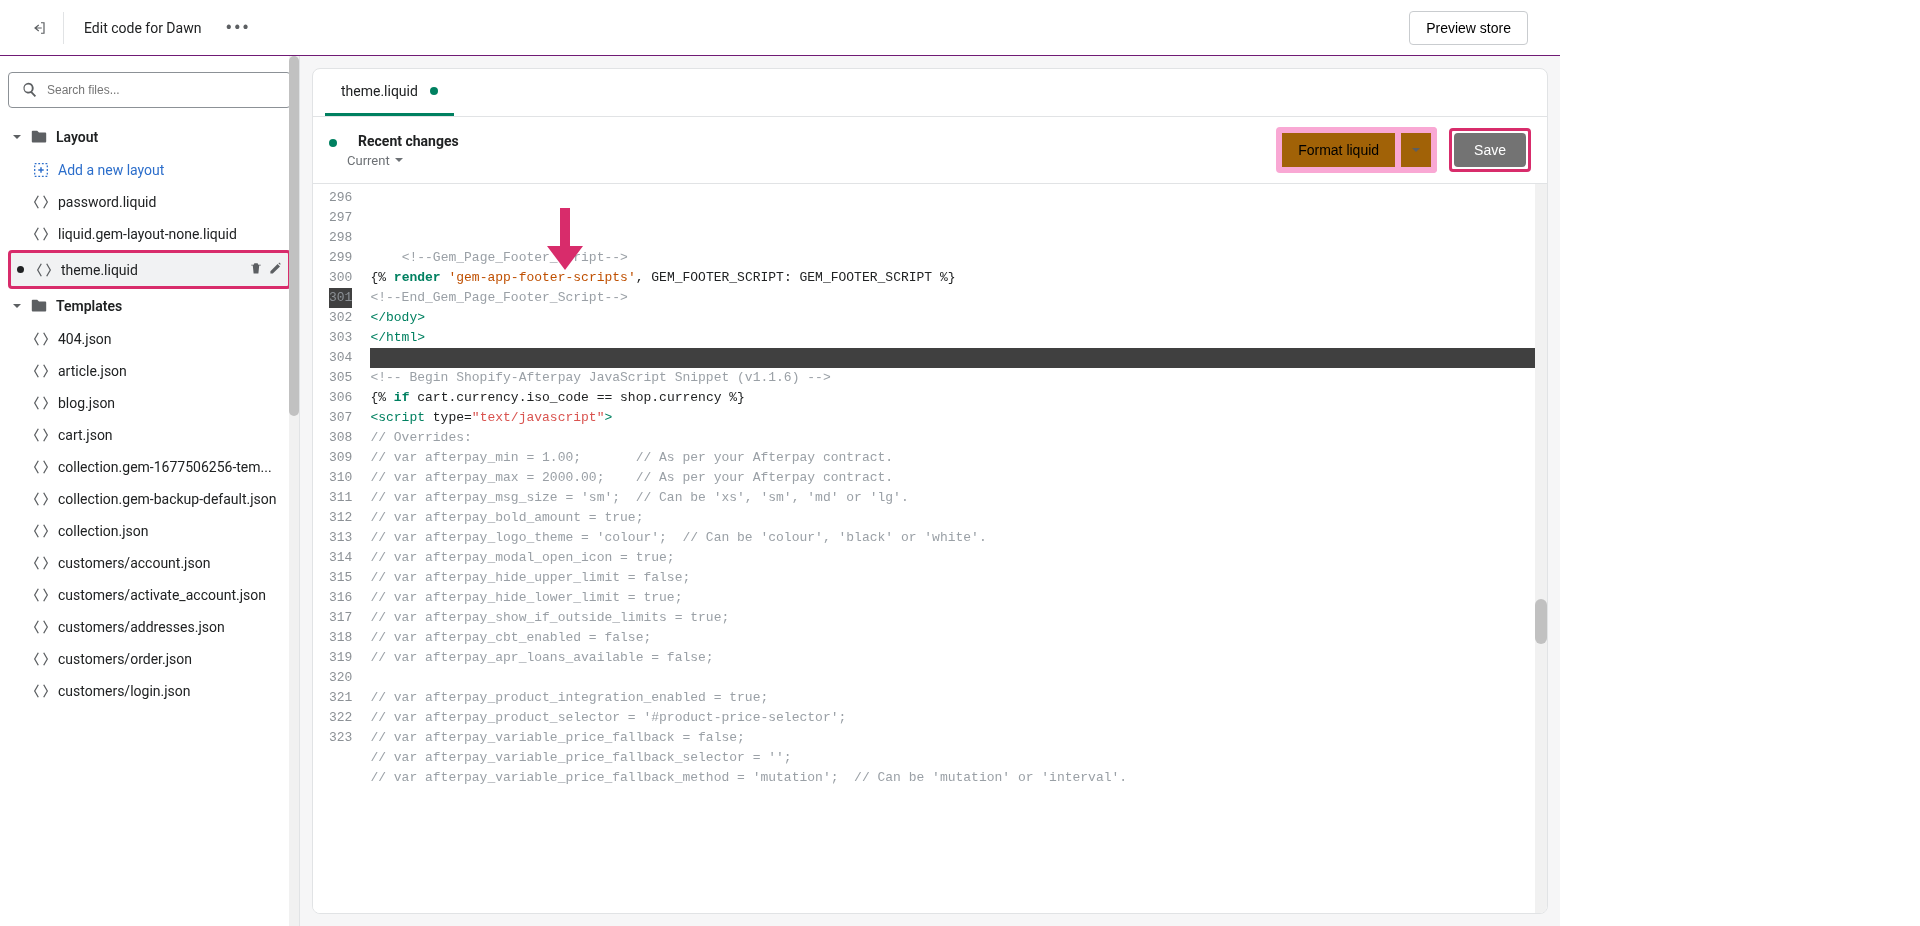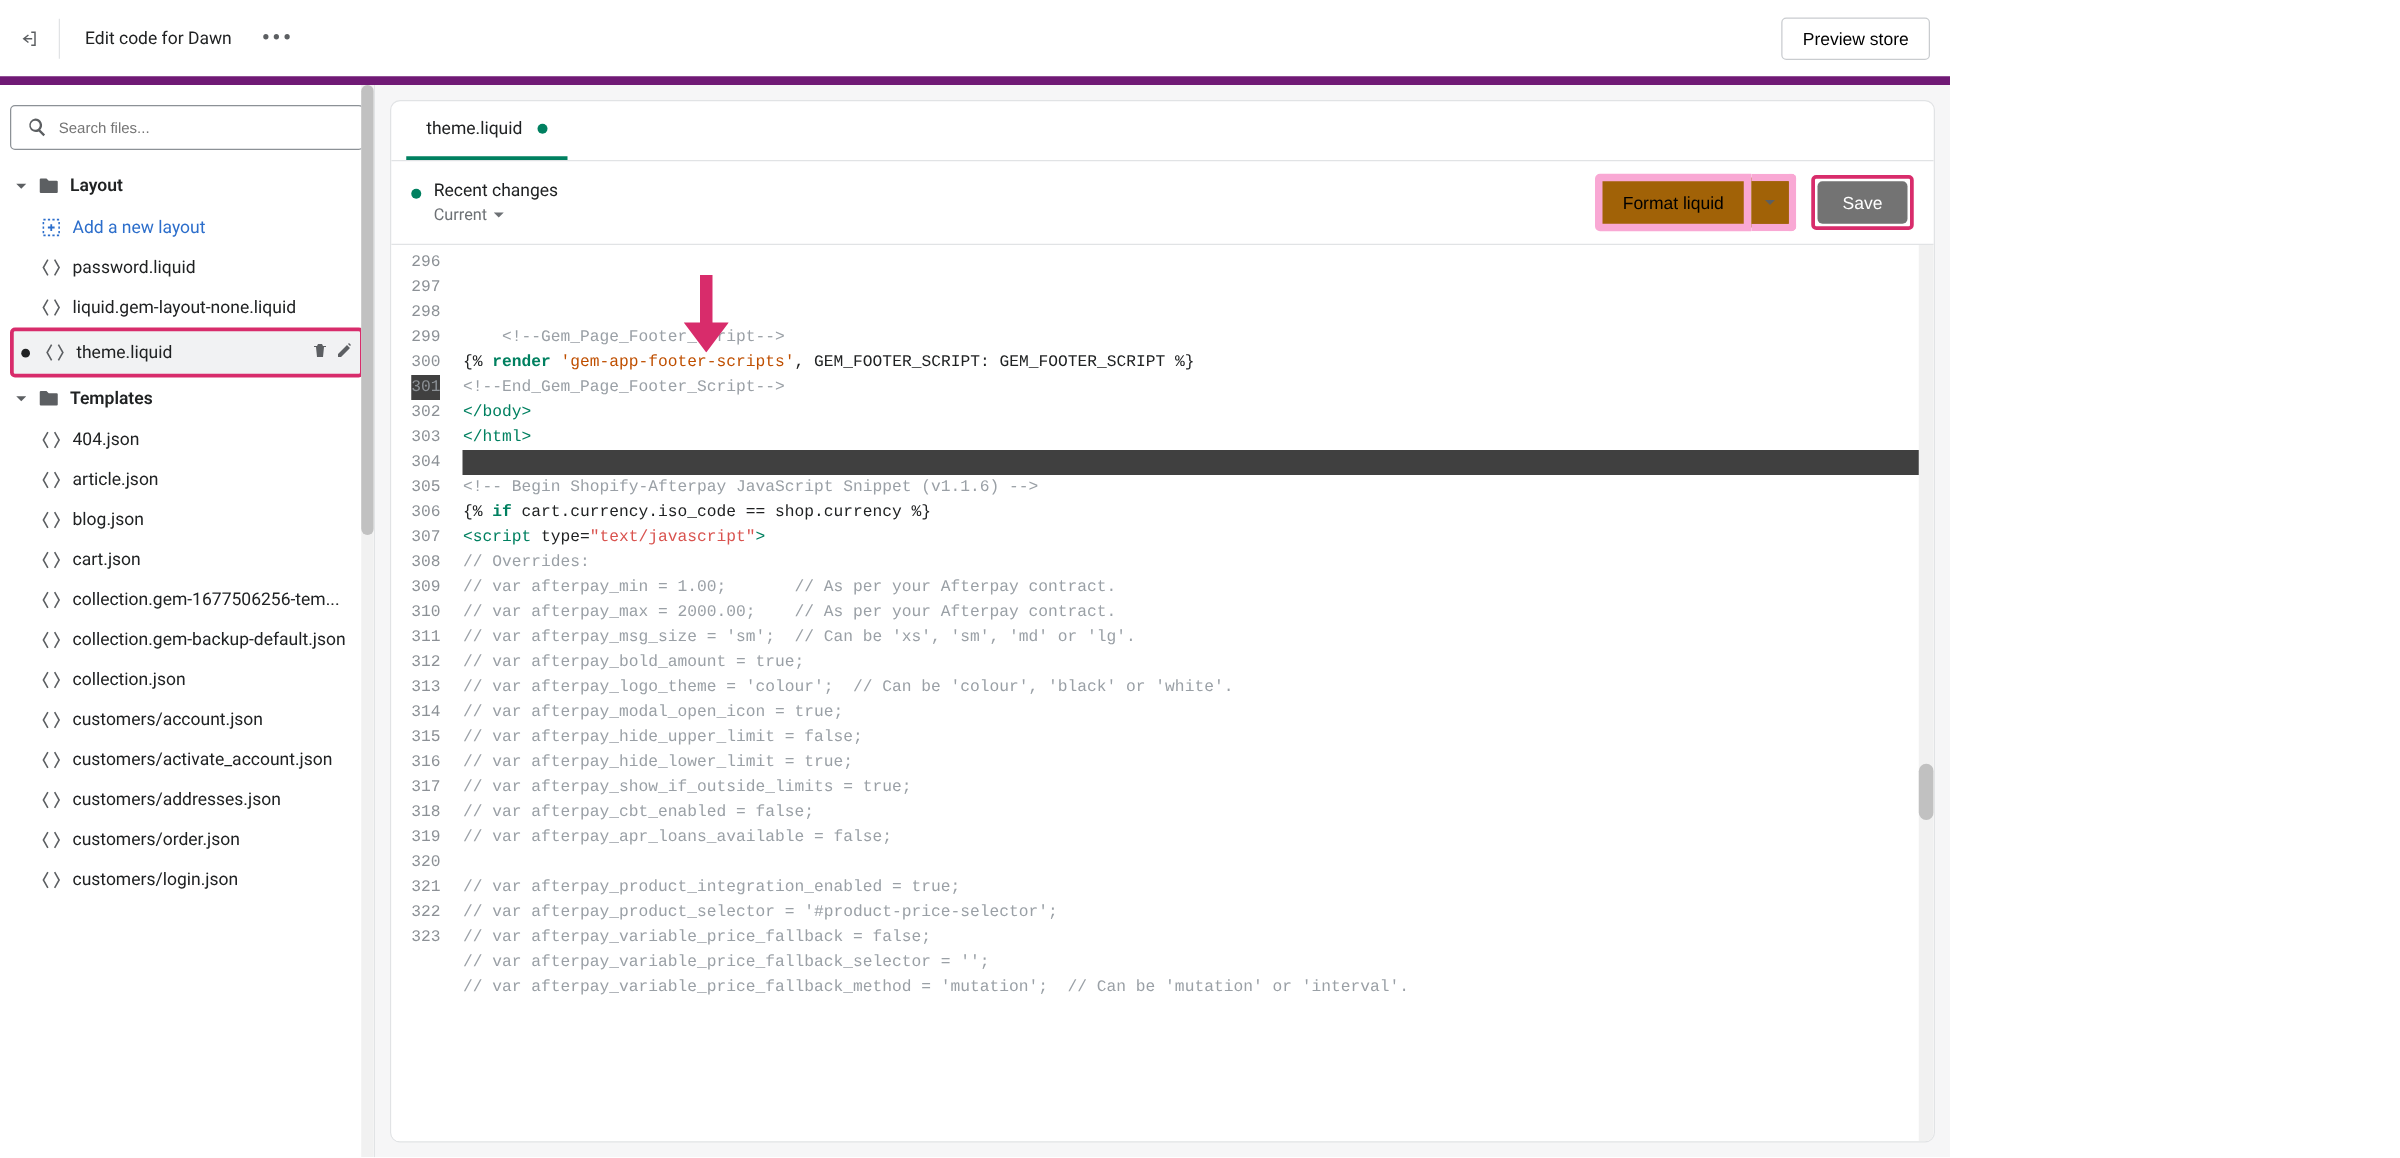--- a/index.html
+++ b/index.html
@@ -1,18 +1,18 @@
 <!DOCTYPE html>
 <html><head>
 <meta charset="utf-8">
 <style>
 * { margin: 0; padding: 0; box-sizing: border-box; }
 body { font-family: -apple-system, BlinkMacSystemFont, "Segoe UI", Roboto, sans-serif; font-size: 14px; color: #202223; background: #fff; overflow: hidden; }
 .app { display: flex; flex-direction: column; height: 926px; width: 1560px; }
-.topbar { display: flex; align-items: center; height: 68px; border-bottom: 7px solid #701a75; padding: 0 16px; }
+.topbar { display: flex; align-items: center; height: 56px; border-bottom: 1px solid #701a75; padding: 0 32px; }
 .topbar-left { display: flex; align-items: center; gap: 16px; flex: 1; }
 .back-btn { display: flex; align-items: center; justify-content: center; width: 32px; height: 32px; cursor: pointer; border-right: 1px solid #e1e3e5; padding-right: 16px; margin-right: 4px; }
 .back-btn svg { width: 20px; height: 20px; }
 .topbar-title { font-size: 14px; color: #202223; }
 .more-btn { color: #5c5f62; font-size: 18px; font-weight: bold; letter-spacing: 2px; cursor: pointer; padding: 4px 8px; }
 .preview-btn { border: 1px solid #c9cccf; background: #fff; border-radius: 4px; padding: 8px 16px; font-size: 14px; cursor: pointer; }
 .main { display: flex; flex: 1; overflow: hidden; }
 .sidebar { width: 300px; border-right: 1px solid #e1e3e5; overflow-y: auto; padding: 8px; position: relative; background: #fff; }
 .sidebar-scroll-track { position: absolute; right: 0; top: 0; bottom: 0; width: 10px; background: #f1f1f1; }
 .sidebar-scroll-thumb { position: absolute; right: 0; top: 0; width: 10px; height: 360px; background: #c1c1c1; border-radius: 5px; }
@@ -34,21 +34,21 @@
 .tree-item-actions svg { width: 16px; height: 16px; fill: #5c5f62; cursor: pointer; }
 .editor-pane { flex: 1; display: flex; flex-direction: column; background: #f6f6f7; padding: 12px; overflow: hidden; }
 .editor-card { background: #fff; border: 1px solid #e1e3e5; border-radius: 8px; flex: 1; display: flex; flex-direction: column; overflow: hidden; }
 .tabs { display: flex; border-bottom: 1px solid #e1e3e5; padding: 0 12px; }
 .tab { display: flex; align-items: center; gap: 12px; padding: 14px 16px; border-bottom: 3px solid #008060; font-size: 14px; }
 .tab-dot { width: 8px; height: 8px; background: #008060; border-radius: 50%; }
 .toolbar { display: flex; align-items: center; padding: 10px 16px; border-bottom: 1px solid #e1e3e5; gap: 12px; }
 .toolbar-left { flex: 1; display: flex; align-items: flex-start; gap: 10px; }
 .recent-dot { width: 8px; height: 8px; background: #008060; border-radius: 50%; margin-top: 6px; }
 .recent-info { display: flex; flex-direction: column; gap: 4px; }
-.recent-title { font-weight: 400; font-size: 14px; }
+.recent-title { font-weight: 700; font-size: 14px; margin-left: 11px; }
 .recent-current { font-size: 13px; color: #6d7175; display: flex; align-items: center; gap: 4px; }
 .recent-current svg { width: 10px; height: 10px; fill: #6d7175; }
 .btn-group { display: flex; }
 .btn { border: 6px solid #f9a8d4; background: #a16207; padding: 9px 16px; font-size: 14px; cursor: pointer; }
 .btn.left { border-radius: 4px 0 0 4px; }
 .btn.right { border-radius: 0 4px 4px 0; border-left: none; padding: 9px 10px; }
 .btn.right svg { width: 10px; height: 10px; fill: #5c5f62; }
 .save-btn { background: #737373; color: #fff; border: none; border-radius: 4px; padding: 9px 20px; font-size: 14px; font-weight: 500; cursor: pointer; }
 .save-wrap { border: 3px solid #d82c6b; padding: 2px; border-radius: 4px; }
 .code-area { flex: 1; display: flex; overflow: auto; font-family: "SFMono-Regular", Consolas, "Liberation Mono", Menlo, monospace; font-size: 13px; line-height: 20px; position: relative; }

